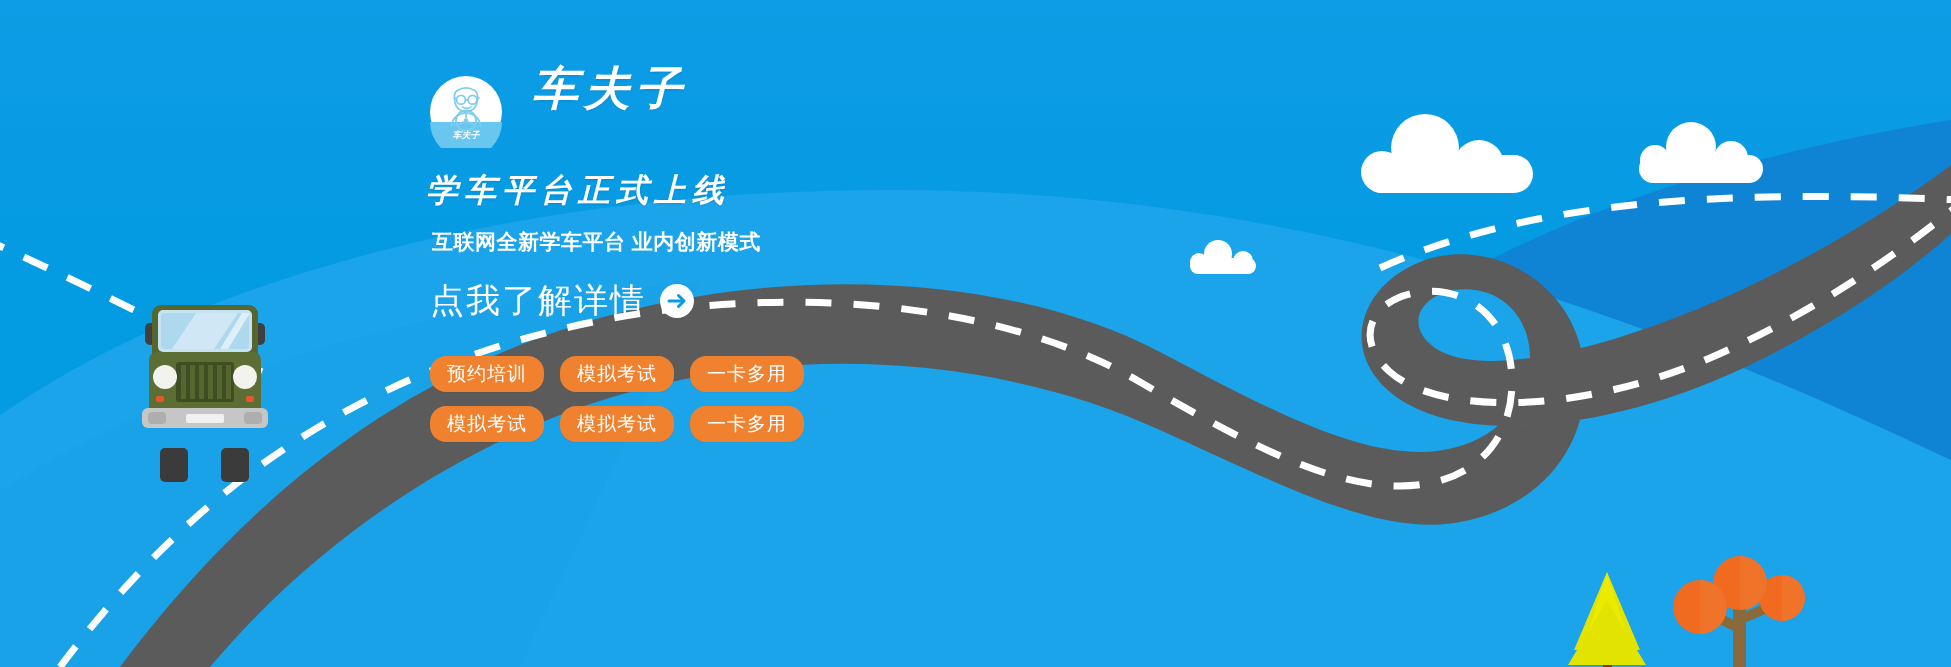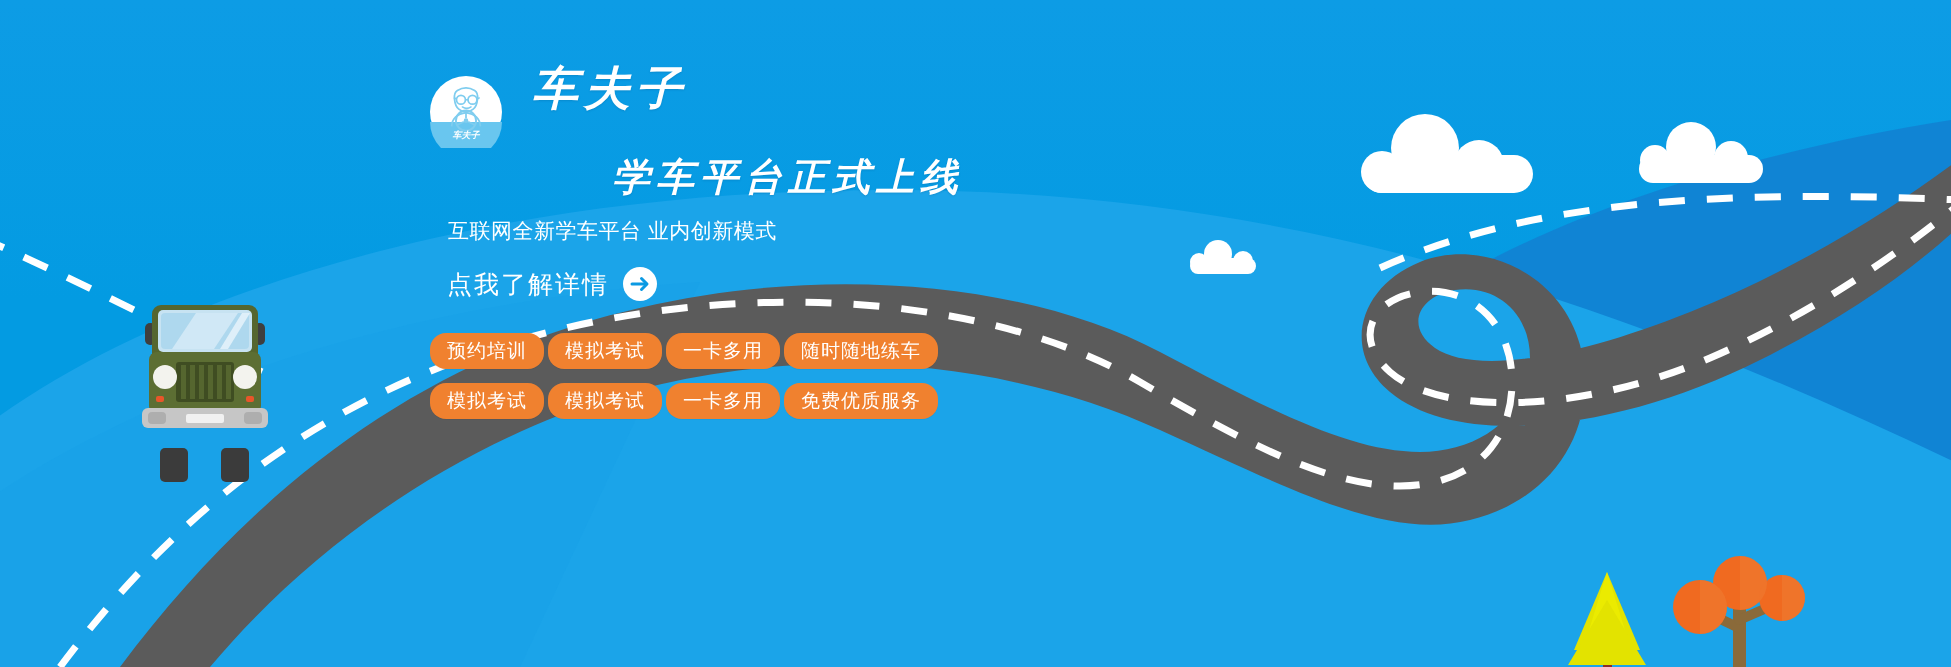--- a/index.html
+++ b/index.html
@@ -43,57 +43,56 @@
     color:#ffffff;
     font-family:"DejaVu Serif","Liberation Serif",serif;
     font-weight:700;
     font-style:italic;
     letter-spacing:6px;
     text-shadow:0 1px 2px rgba(0,60,110,.18);
     line-height:1.08;
     white-space:nowrap;
   }
   #title1{font-size:46px;margin-left:4px;}
-  #title2{font-size:38px;margin-top:8px;margin-left:-4px;text-align:center;}
+  #title2{font-size:32px;margin-top:25px;margin-left:-4px;}
 
   #subtitle{
     margin-top:20px;
-    margin-left:18px;
+    margin-left:2px;
     color:#ffffff;
     font-size:21px;
-    font-weight:400;
+    font-weight:700;
     letter-spacing:.5px;
     white-space:nowrap;
   }
 
   #cta{
     margin-top:22px;
     margin-left:0px;
     display:inline-flex;
     align-items:center;
     gap:14px;
     cursor:pointer;
     user-select:none;
   }
   #ctaText{
     color:#ffffff;
-    font-size:25px;
+    font-size:34px;
     letter-spacing:2px;
     white-space:nowrap;
-    margin-left:17px;
   }
   #ctaArrow{width:34px;height:34px;display:block;}
 
   #tags{
     margin-top:32px;
     width:520px;
   }
   .tag-row{
     display:flex;
-    gap:4px;
+    gap:16px;
     margin-bottom:14px;
   }
   .tag{
     background:#f0812f;
     color:#ffffff;
     border-radius:16px;
     padding:8px 17px 9px 17px;
     font-size:19px;
     line-height:1;
     letter-spacing:1px;
@@ -306,24 +305,22 @@
         <path d="M9,17 L23,17" stroke="#0b9ae3" stroke-width="3" stroke-linecap="round"></path>
         <path d="M18.5,11.5 L24,17 L18.5,22.5" fill="none" stroke="#0b9ae3" stroke-width="3" stroke-linecap="round" stroke-linejoin="round"></path>
       </svg>
     </div>
 
     <div id="tags">
       <div class="tag-row">
         <span class="tag">预约培训</span>
         <span class="tag">模拟考试</span>
         <span class="tag">一卡多用</span>
-        <span class="tag">随时随地练车</span>
       </div>
       <div class="tag-row">
         <span class="tag">模拟考试</span>
         <span class="tag">模拟考试</span>
         <span class="tag">一卡多用</span>
-        <span class="tag">免费优质服务</span>
       </div>
     </div>
 
   </div>
 </div>
 
 </body></html>

